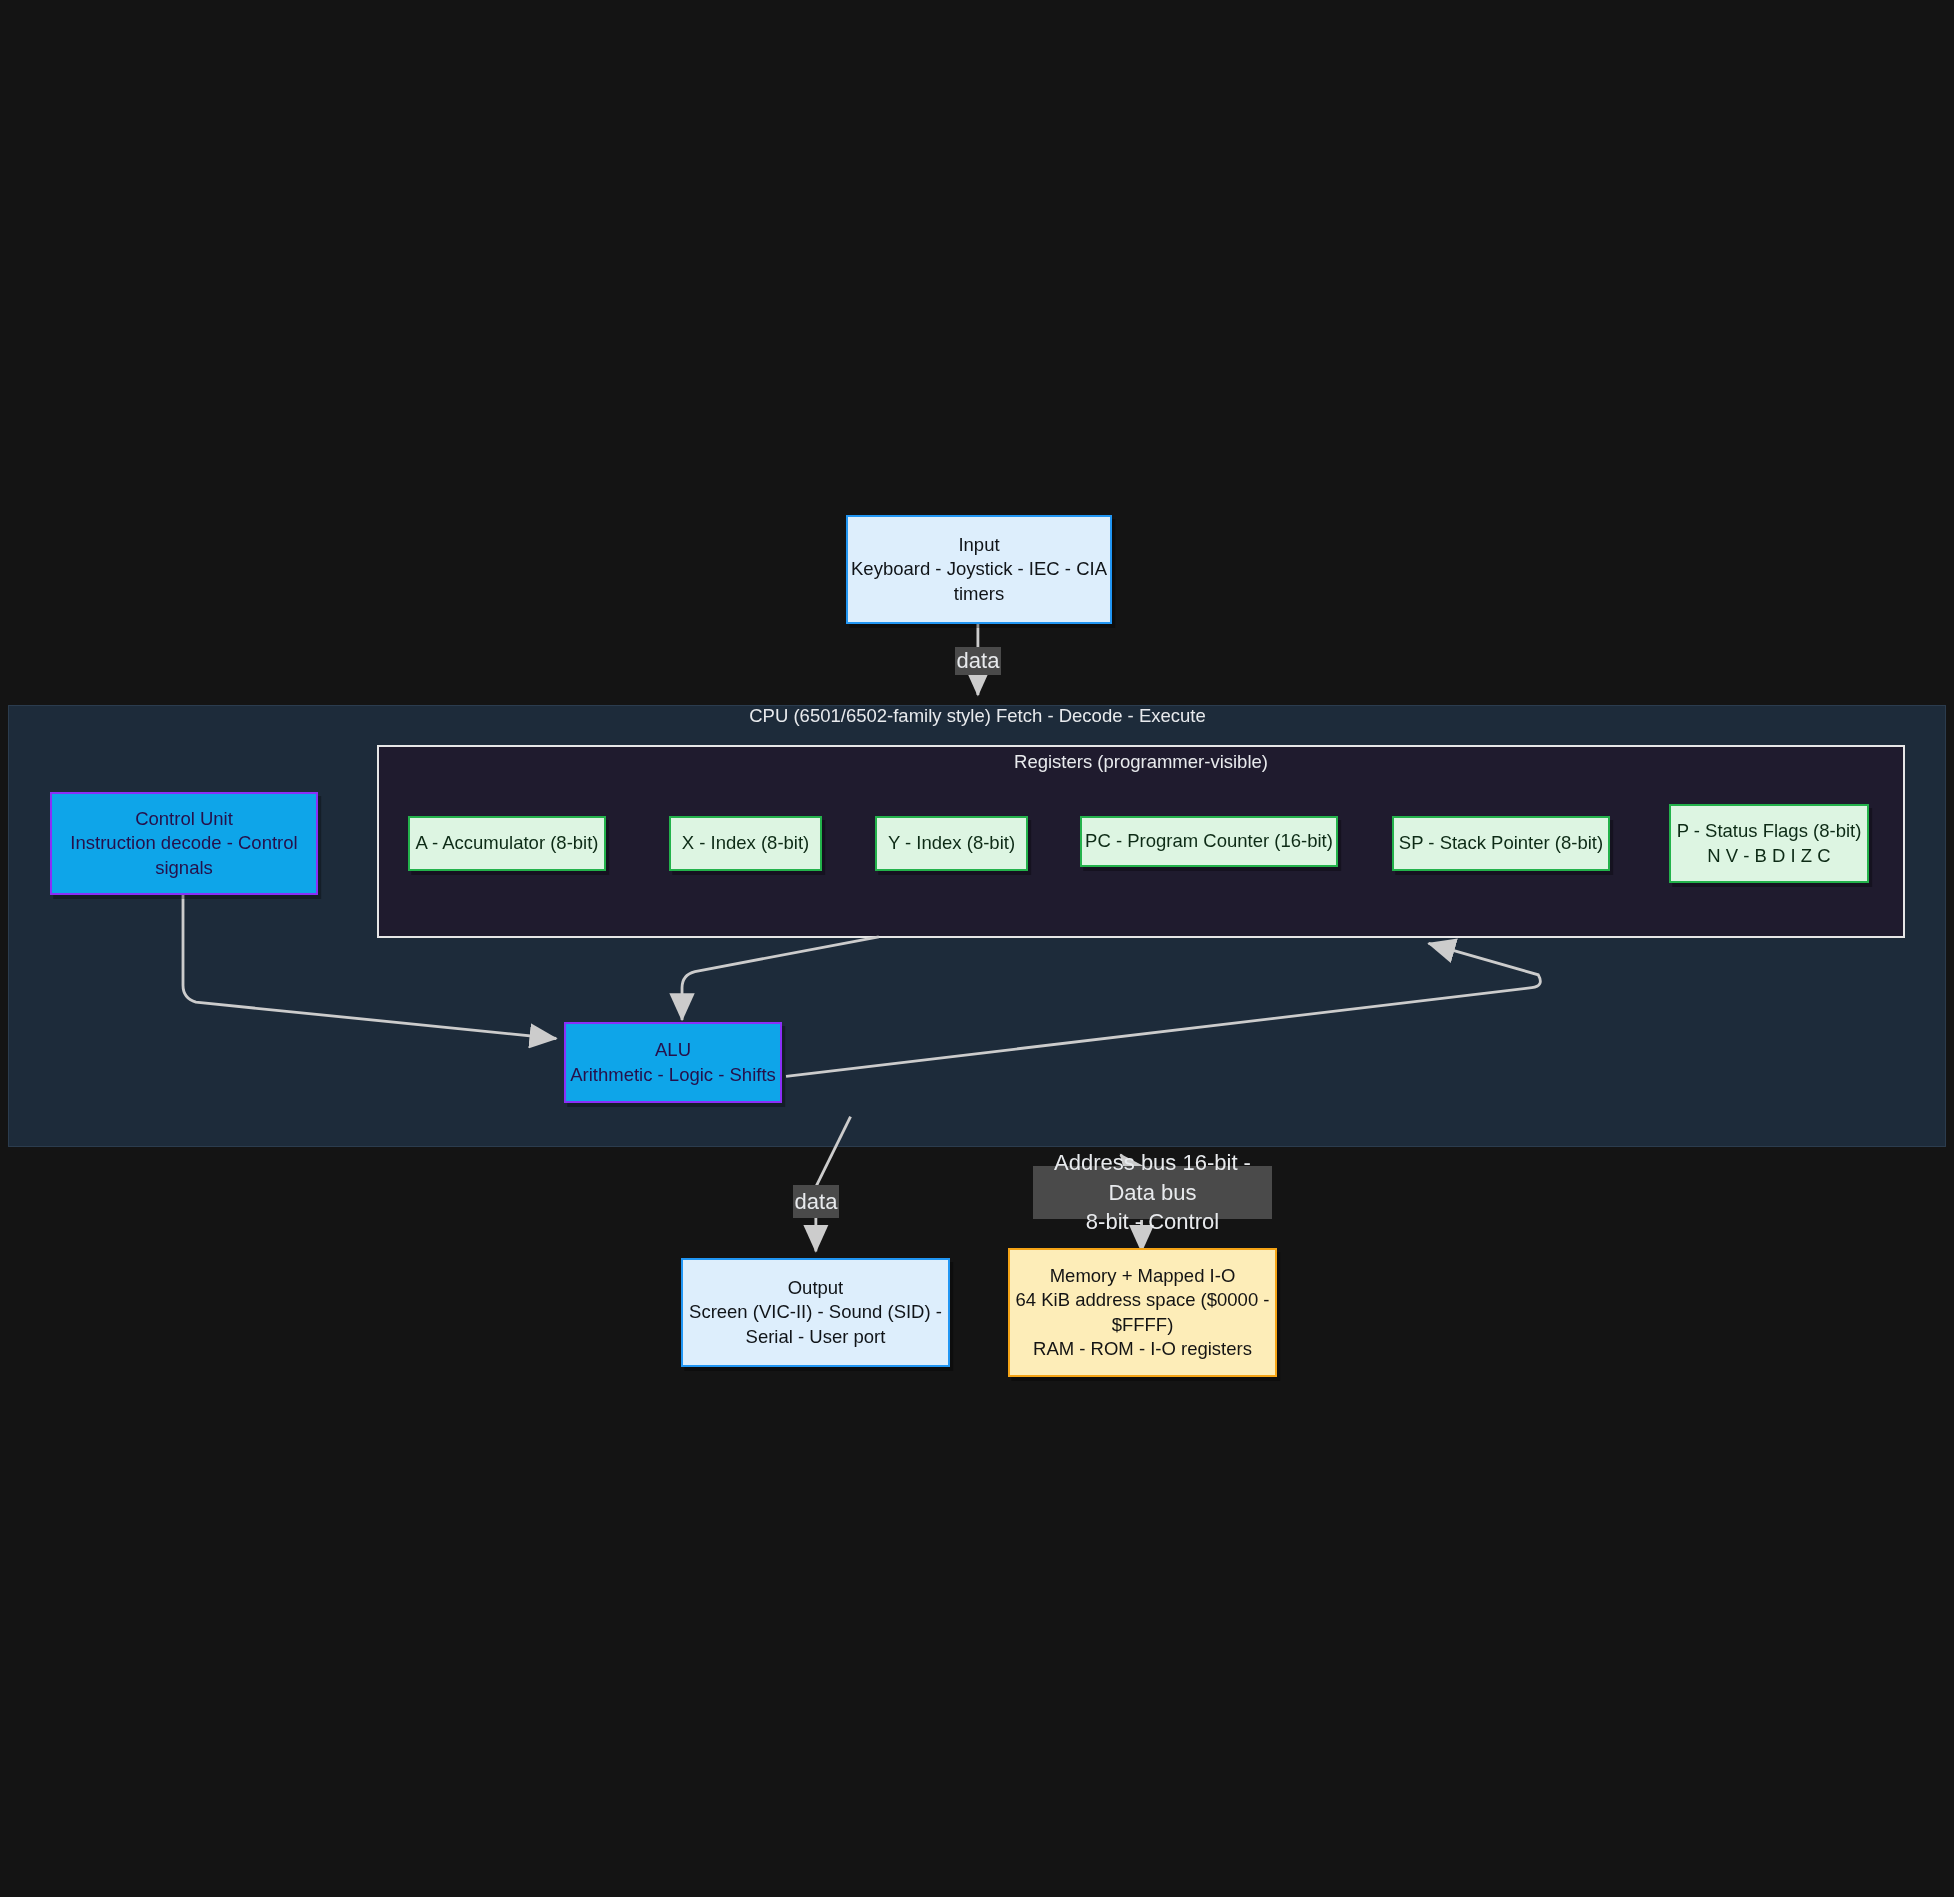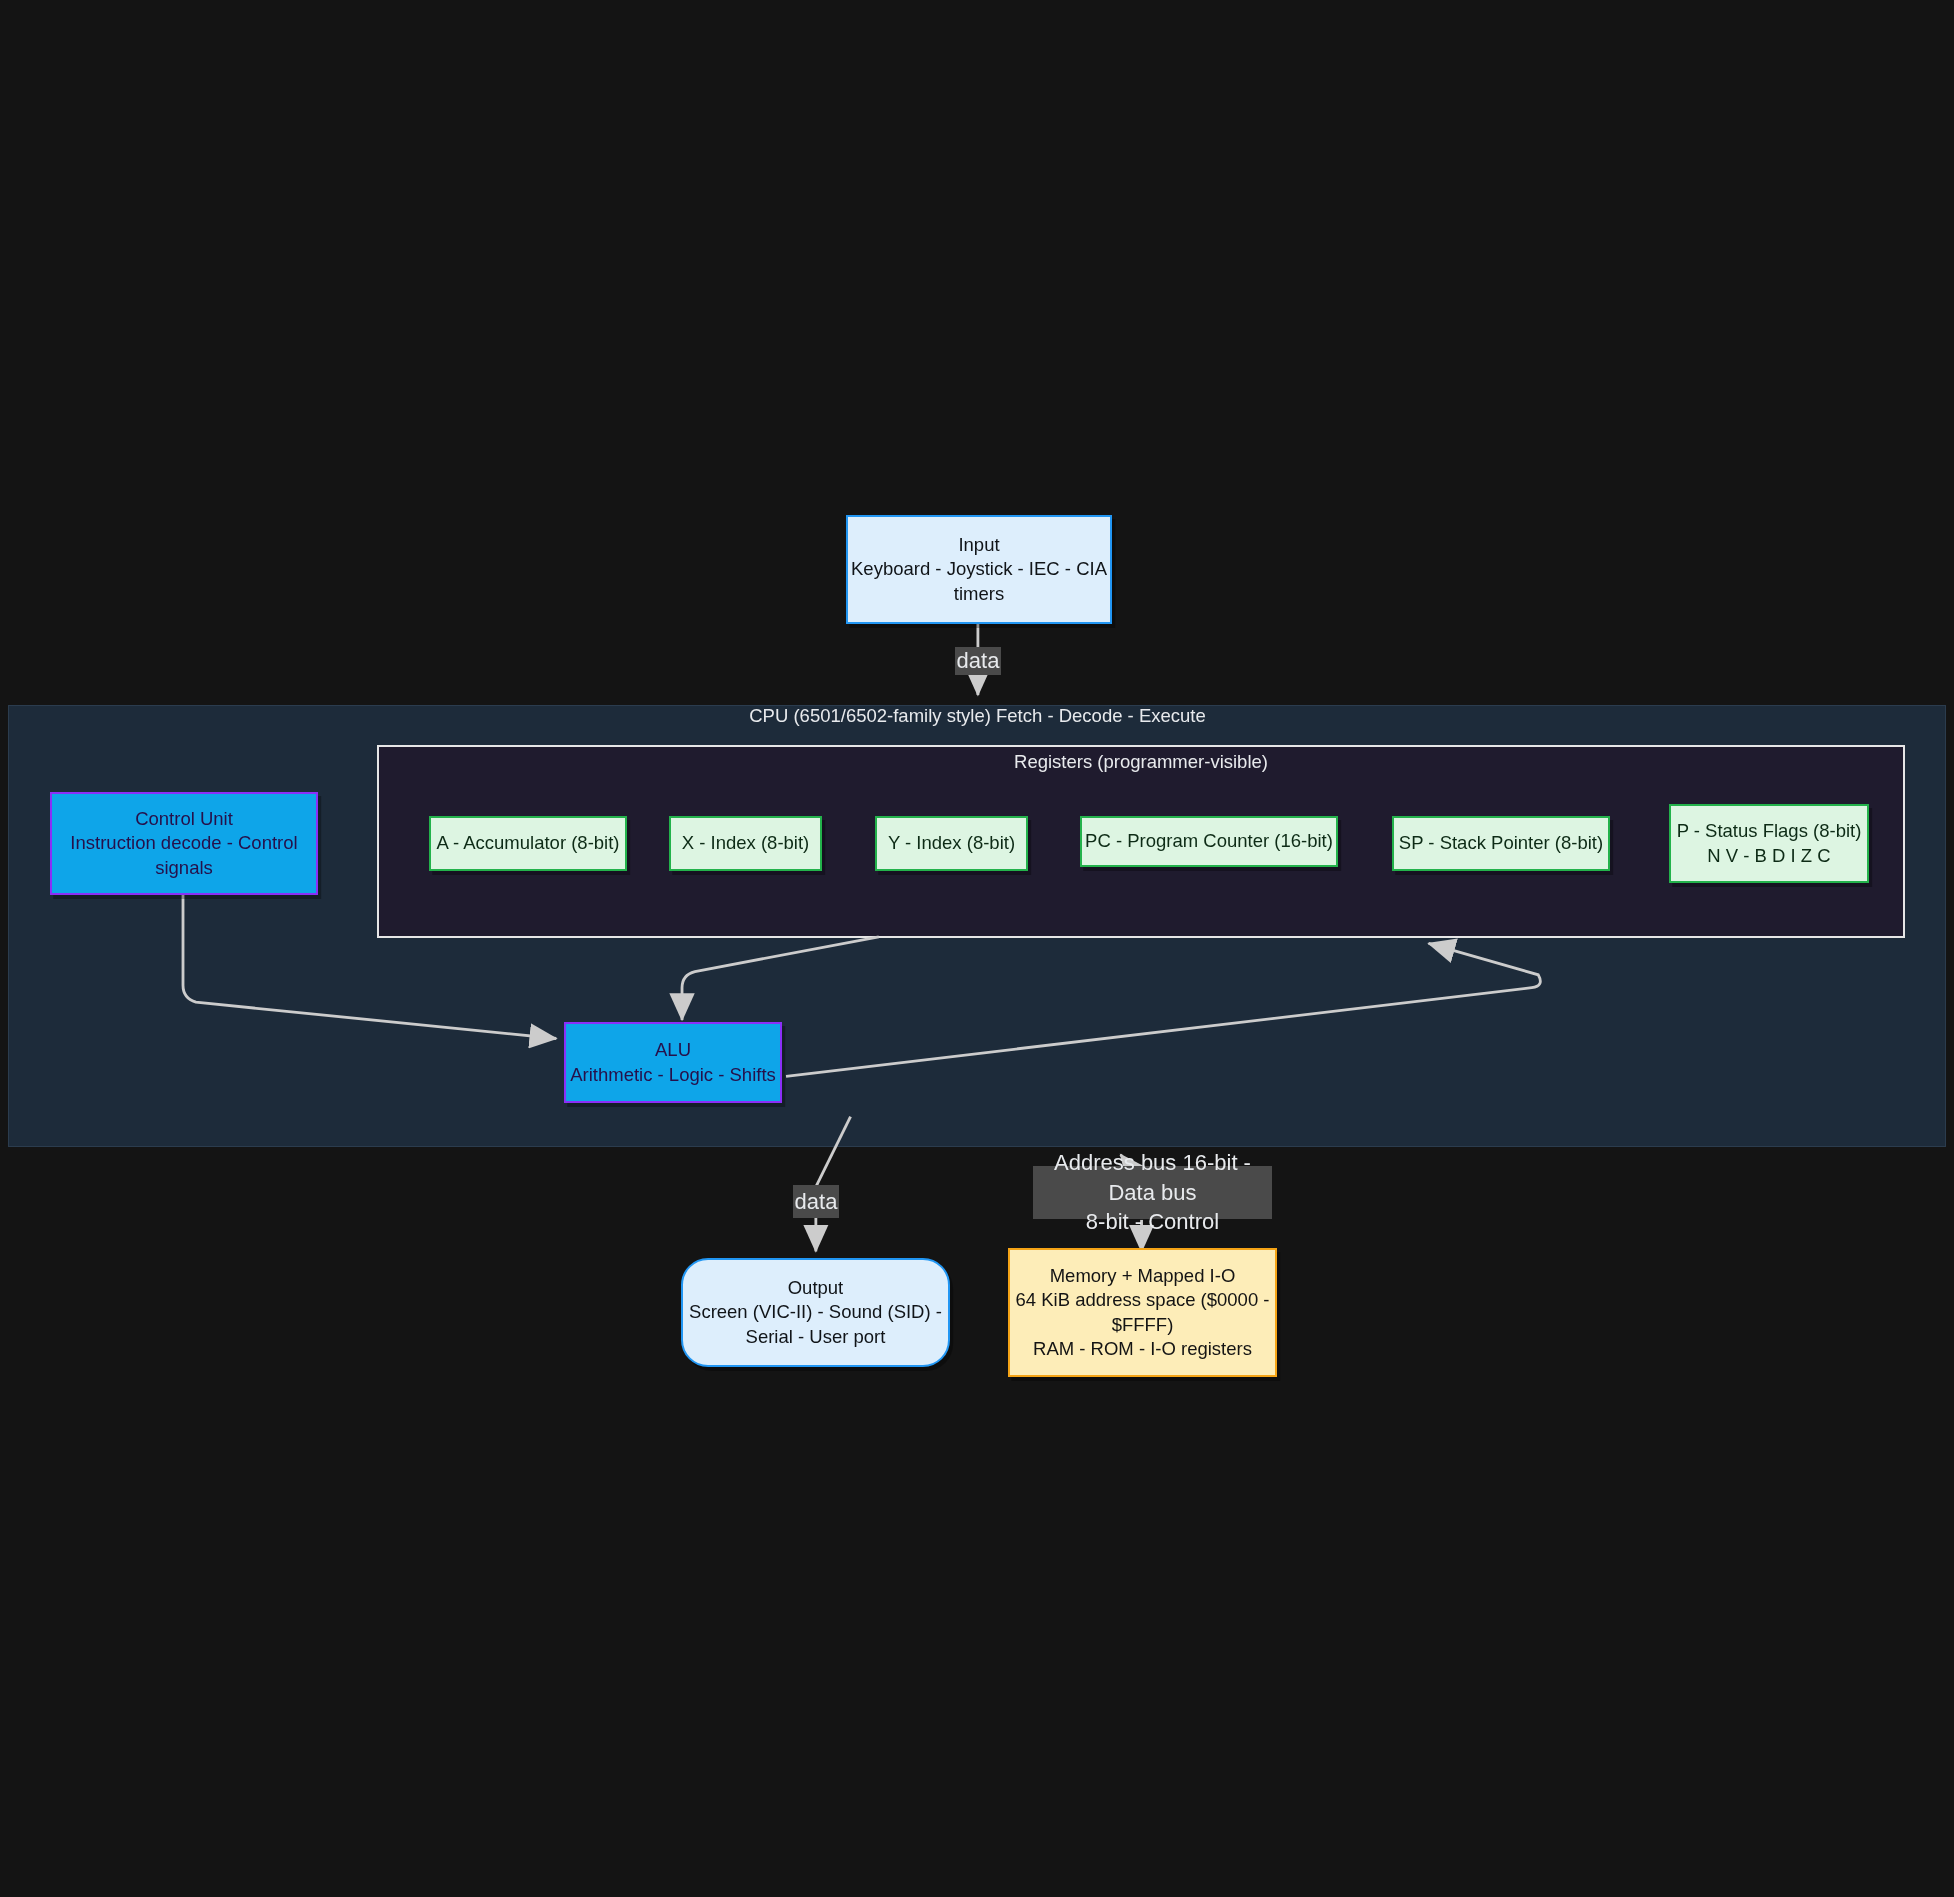--- a/index.html
+++ b/index.html
@@ -170,21 +170,21 @@
     <span class="ln">CPU (6501/6502-family style)</span>
     <span class="ln">Fetch - Decode - Execute</span>
   </div>
 
   <div class="regs-container" style="left:377px; top:745px; width:1528px; height:193px;">
   </div>
   <div class="regs-title" style="left:377px; top:751px; width:1528px;">
     <span class="ln">Registers (programmer-visible)</span>
   </div>
 
-  <div class="node skin-green shadow" style="left:429px; top:816px; width:198px; height:55px;">
+  <div class="node skin-green shadow" style="left:408px; top:816px; width:198px; height:55px;">
     <span class="ln">A - Accumulator (8-bit)</span>
   </div>
 
   <div class="node skin-green shadow" style="left:669px; top:816px; width:153px; height:55px;">
     <span class="ln">X - Index (8-bit)</span>
   </div>
 
   <div class="node skin-green shadow" style="left:875px; top:816px; width:153px; height:55px;">
     <span class="ln">Y - Index (8-bit)</span>
   </div>
@@ -215,21 +215,21 @@
 
   <div class="edge-label" style="left:793px; top:1185px; width:46px; height:33px;">
     <span class="ln">data</span>
   </div>
 
   <div class="edge-label" style="left:1023px; top:1166px; width:239px; height:53px;margin-left:10px;">
     <span class="ln">Address bus 16-bit - Data bus</span>
     <span class="ln">8-bit - Control</span>
   </div>
 
-  <div class="node skin-blue shadow" style="left:681px; top:1258px; width:269px; height:109px;border-radius:27px;">
+  <div class="node skin-blue shadow" style="left:681px; top:1258px; width:269px; height:109px;">
     <span class="ln">Output</span>
     <span class="ln">Screen (VIC-II) - Sound (SID) -</span>
     <span class="ln">Serial - User port</span>
   </div>
 
   <div class="node skin-amber shadow" style="left:1008px; top:1248px; width:269px; height:129px;">
     <span class="ln">Memory + Mapped I-O</span>
     <span class="ln">64 KiB address space ($0000 -</span>
     <span class="ln">$FFFF)</span>
     <span class="ln">RAM - ROM - I-O registers</span>

